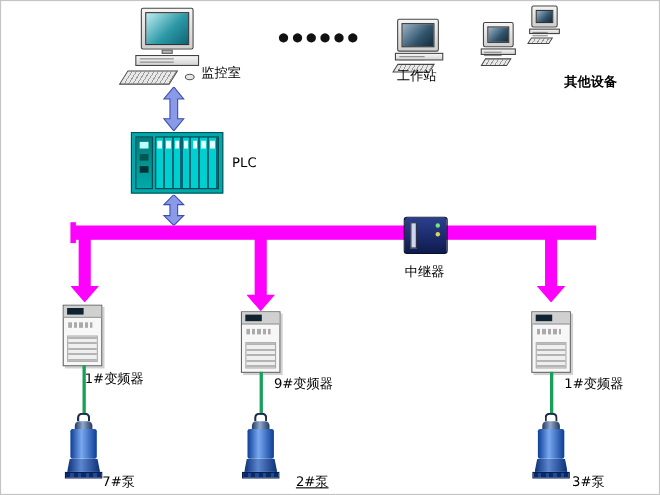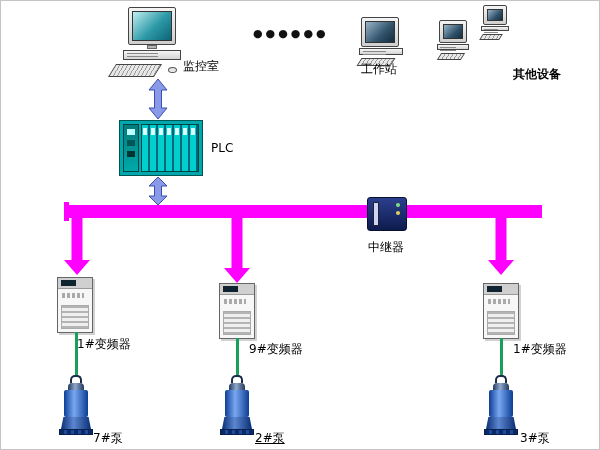--- a/index.html
+++ b/index.html
@@ -186,21 +186,21 @@
   </div>
   <div class="lbl" style="left:92px; top:429px;">7#泵</div>
 
   <div class="pump" style="left:218px; top:374px;">
     <div class="pump-handle"></div>
     <div class="pump-cap"></div>
     <div class="pump-body"></div>
     <div class="pump-skirt"></div>
     <div class="pump-base"></div>
   </div>
-  <div class="lbl" style="left:254px; top:429px;text-decoration:underline;">2#泵</div>
+  <div class="lbl" style="left:268px; top:429px;text-decoration:underline;">2#泵</div>
 
   <div class="pump" style="left:482px; top:374px;">
     <div class="pump-handle"></div>
     <div class="pump-cap"></div>
     <div class="pump-body"></div>
     <div class="pump-skirt"></div>
     <div class="pump-base"></div>
   </div>
   <div class="lbl" style="left:519px; top:429px;">3#泵</div>
 

